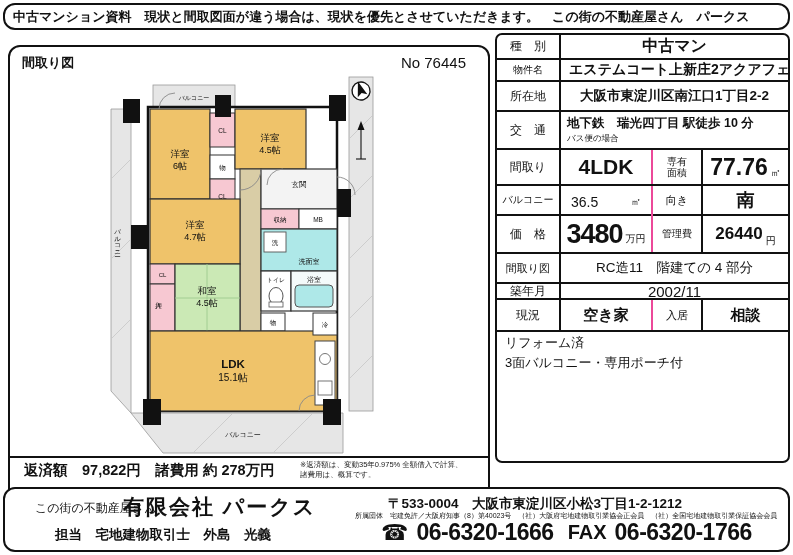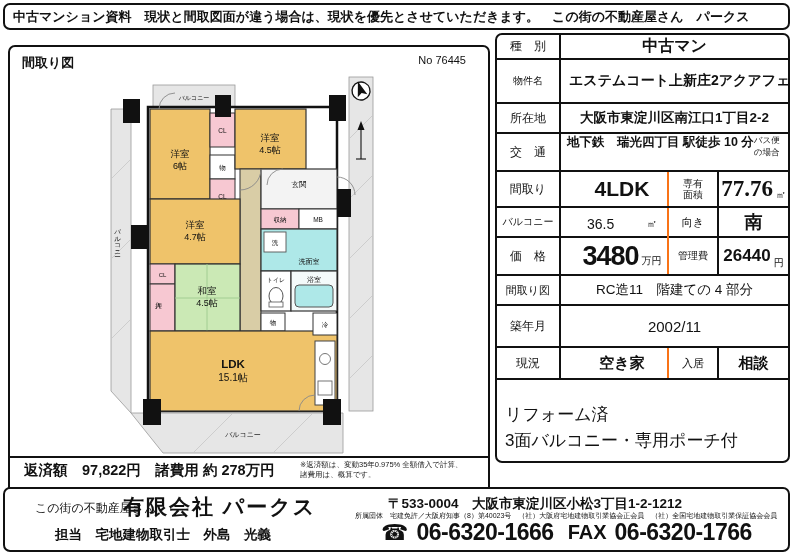--- a/index.html
+++ b/index.html
@@ -2,59 +2,59 @@
 <html><head>
 <meta charset="utf-8">
 <style>
   * { margin:0; padding:0; box-sizing:border-box; }
   html,body { width:793px; height:555px; }
   body {
     font-family:"Liberation Sans","DejaVu Sans",sans-serif;
     background:#ffffff; color:#111; position:relative;
     -webkit-font-smoothing:antialiased;
   }
-  .panel { position:absolute; border:2px solid #111; border-radius:7px; background:#fff; }
+  .panel { position:absolute; border:2px solid #111; border-radius:12px; background:#fff; }
   
   .top-bar { left:3px; top:3px; width:787px; height:27px; display:flex; align-items:center;
              padding:0 8px; font-size:13px; font-weight:bold; white-space:nowrap; overflow:hidden; }
   
   .plan-panel { left:8px; top:33px; width:482px; height:456px;margin-top:12px; }
   .plan-title { position:absolute; left:12px; top:7px; font-size:13px; font-weight:bold; }
-  .plan-no { position:absolute; right:22px; top:7px; font-size:11px; }
+  .plan-no { position:absolute; right:22px; top:7px; font-size:15px; }
   .plan-svg { position:absolute; left:93px; top:22px; width:302px; height:386px; }
   .plan-divider { position:absolute; left:0; top:409px; width:100%; border-top:2px solid #111; }
   .repayment { position:absolute; left:14px; top:414px; font-size:14.5px; font-weight:bold; white-space:nowrap; }
   .repay-note { position:absolute; left:290px; top:413px; font-size:7.5px; line-height:1.35; color:#222; white-space:nowrap; }
   
   .info-panel { left:495px; top:33px; width:295px; height:430px; border-radius:7px; overflow:hidden;
                 display:flex; flex-direction:column; }
   .trow { display:flex; border-bottom:2px solid #111; flex:0 0 auto; }
   .trow:last-child { border-bottom:none; flex:1 1 auto; }
   .tlabel { flex:0 0 64px; border-right:2px solid #111; display:flex; align-items:center;
             justify-content:center; font-size:12px; white-space:nowrap; }
   .tlabel.sm { font-size:10px; }
   .tval { flex:1 1 auto; display:flex; align-items:center; justify-content:center;
           font-size:14px; font-weight:bold; white-space:nowrap; overflow:hidden; }
   .tval.left { justify-content:flex-start; padding-left:8px; }
-  .cell-mid { flex:0 0 92px; border-right:2px solid #f97316; display:flex; align-items:center;
-              justify-content:center; white-space:nowrap;margin-left:16px; }
+  .cell-mid { flex:0 0 92px; border-right:2px solid #ec4899; display:flex; align-items:center;
+              justify-content:center; white-space:nowrap; }
   .cell-lab2 { flex:0 0 50px; border-right:2px solid #111; display:flex; flex-direction:column;
                align-items:center; justify-content:center; font-size:10px; line-height:1.15; white-space:nowrap; }
   .cell-val2 { flex:1 1 auto; display:flex; align-items:center; justify-content:center; white-space:nowrap; }
   .big21 { font-size:21px; font-weight:bold; }
-  .big23 { font-size:23px; font-weight:bold;font-family:Liberation Serif, serif; }
+  .big23 { font-size:23px; font-weight:bold; }
   .big27 { font-size:27px; font-weight:bold; letter-spacing:-1px; }
   .big17 { font-size:17px; font-weight:bold; }
   .big18 { font-size:18px; font-weight:bold; }
   .unit { font-size:10px; font-weight:normal; margin-left:3px; align-self:flex-end; padding-bottom:4px; }
-  .access-wrap { display:flex; flex-direction:row; justify-content:center; align-items:flex-start;
+  .access-wrap { display:flex; flex-direction:column; justify-content:center; align-items:flex-start;
                  padding-left:6px; flex:1; overflow:hidden; }
   .access-main { font-size:12.5px; font-weight:bold; white-space:nowrap; }
   .access-sub { font-size:8.5px; font-weight:normal; margin-top:1px; }
-  .remarks-wrap { flex:1; padding:22px 8px; font-size:17px; line-height:1.5; font-weight:normal; }
+  .remarks-wrap { flex:1; padding:1px 8px; font-size:13px; line-height:1.5; font-weight:normal; }
   
   .footer-panel { left:3px; top:487px; width:787px; height:65px; }
   .f-tagline { position:absolute; left:30px; top:11px; font-size:12px; font-weight:normal; }
   .f-company { position:absolute; left:118px; top:4px; font-size:21px; font-weight:bold; letter-spacing:2px; }
   .f-postal { position:absolute; left:383px; top:6px; font-size:13.5px; font-weight:bold; white-space:nowrap; }
   .f-assoc { position:absolute; left:350px; top:22px; font-size:7px; white-space:nowrap; }
   .f-agent { position:absolute; left:50px; top:37px; font-size:13.5px; font-weight:bold; white-space:nowrap; }
   .f-phone { position:absolute; left:376px; top:30px; display:flex; align-items:center; gap:8px; white-space:nowrap; }
   .f-phone-icon { font-size:22px; line-height:1; }
   .f-tel { font-size:23px; font-weight:bold; letter-spacing:-0.5px; }
@@ -188,21 +188,21 @@
     <div>※返済額は、変動35年0.975% 全額借入で計算、</div>
     <div>諸費用は、概算です。</div>
   </div>
 </div>
 
 <div class="panel info-panel">
   <div class="trow" style="height:25px">
     <div class="tlabel">種　別</div>
     <div class="tval" style="font-size:16px">中古マン</div>
   </div>
-  <div class="trow" style="height:44px">
+  <div class="trow" style="height:22px">
     <div class="tlabel sm">物件名</div>
     <div class="tval left">エステムコート上新庄2アクアフェ</div>
   </div>
   <div class="trow" style="height:30px">
     <div class="tlabel">所在地</div>
     <div class="tval" style="font-size:13.5px">大阪市東淀川区南江口1丁目2-2</div>
   </div>
   <div class="trow" style="height:38px">
     <div class="tlabel">交　通</div>
     <div class="access-wrap">
@@ -240,21 +240,21 @@
     <div class="cell-lab2">管理費</div>
     <div class="cell-val2">
       <span class="big17">26440</span>
       <span class="unit">円</span>
     </div>
   </div>
   <div class="trow" style="height:30px">
     <div class="tlabel" style="font-size:11px">間取り図</div>
     <div class="tval" style="font-size:13.5px;font-weight:normal">RC造11　階建ての 4 部分</div>
   </div>
-  <div class="trow" style="height:42px">
+  <div class="trow" style="height:16px">
     <div class="tlabel">築年月</div>
     <div class="tval" style="font-size:15px;font-weight:normal">2002/11</div>
   </div>
   <div class="trow" style="height:32px">
     <div class="tlabel">現況</div>
     <div class="cell-mid" style="font-size:15px;font-weight:bold">空き家</div>
     <div class="cell-lab2" style="font-size:11px">入居</div>
     <div class="cell-val2" style="font-size:15px;font-weight:bold">相談</div>
   </div>
   <div class="trow">

